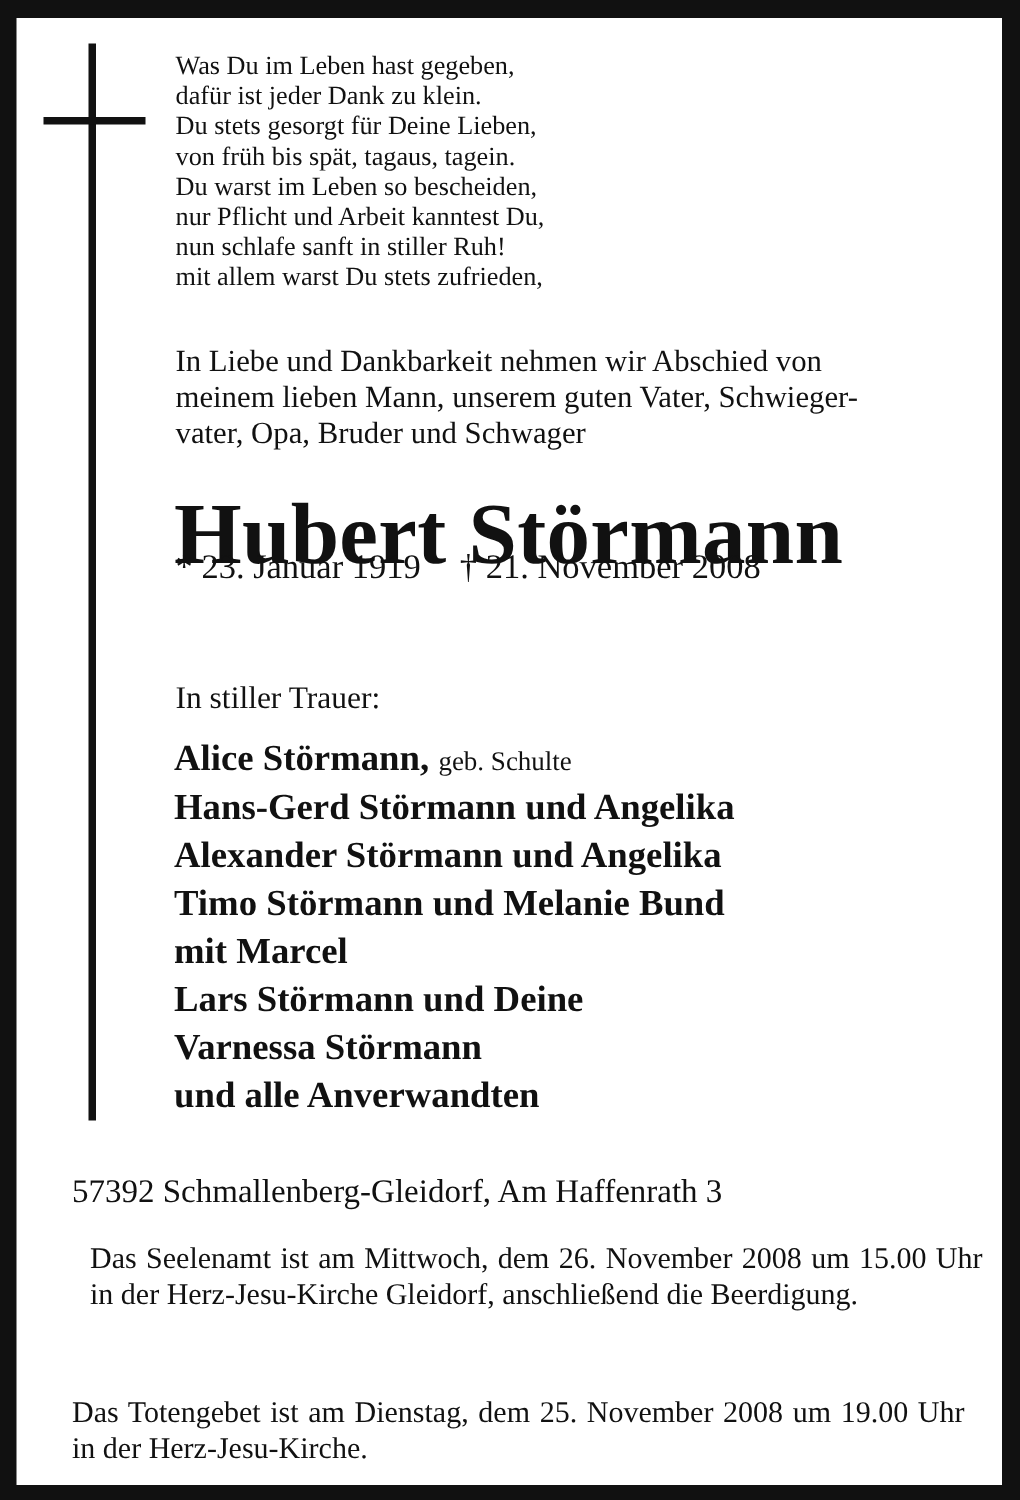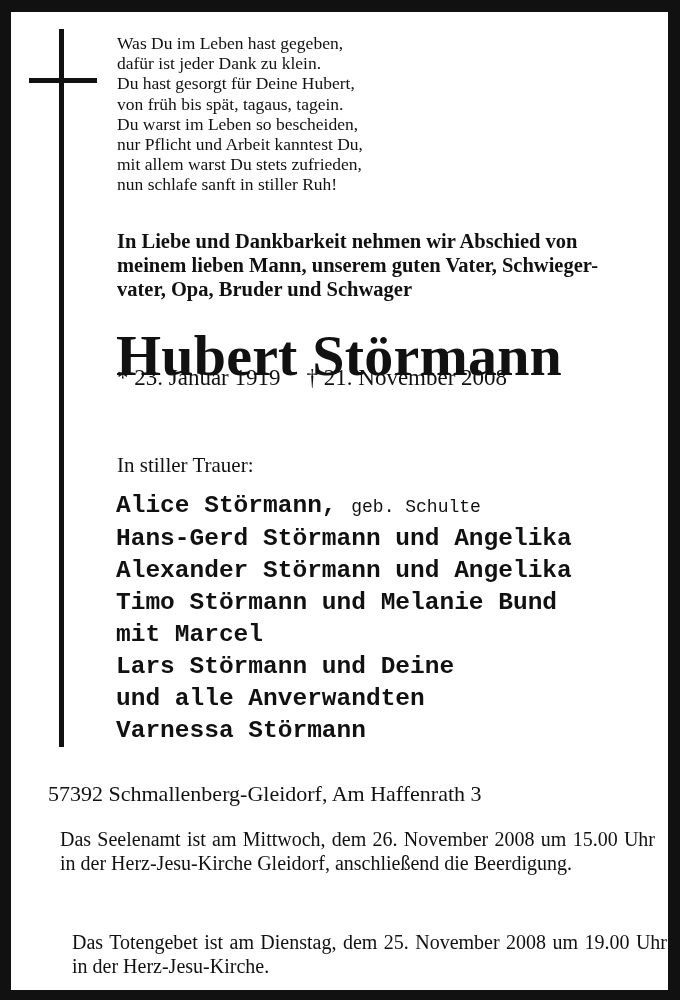--- a/index.html
+++ b/index.html
@@ -4,49 +4,49 @@
 <style>
   html, body { margin:0; padding:0; }
   body { width:680px; height:1000px; background:#fff; position:relative; overflow:hidden;
          font-family:"Liberation Serif","DejaVu Serif",serif; color:#111; }
   .frame { position:absolute; left:0; top:0; width:680px; height:1000px; box-sizing:border-box;
            border-style:solid; border-color:#111; border-width:12px 12px 10px 11px; background:#fff; }
   .cross-v { position:absolute; left:59px; top:29px; width:5px; height:718px; background:#111; }
   .cross-h { position:absolute; left:29px; top:78px; width:68px; height:5px; background:#111; }
   .poem { position:absolute; left:117px; top:33px; font-size:17.5px; line-height:20.2px; }
   .poem div { white-space:nowrap; }
-  .intro { position:absolute; left:117px; top:229px; font-size:20.5px; line-height:24px; white-space:nowrap;font-weight:bold; }
+  .intro { position:absolute; left:117px; top:229px; font-size:20.5px; line-height:24px; white-space:nowrap; }
   .name { position:absolute; left:116px; top:329px; font-size:58px; line-height:54px; font-weight:bold; letter-spacing:0.2px; white-space:nowrap; }
   .dates { position:absolute; left:117px; top:365px; font-size:23px; line-height:26px; white-space:nowrap; }
   .dates .death { margin-left:26px; }
   .trauer { position:absolute; left:117px; top:452px; font-size:21px; line-height:26px; white-space:nowrap; }
   .mourners { position:absolute; left:116px; top:490px; font-size:24.5px; line-height:32px; font-weight:bold; }
-  .mourners div { white-space:nowrap;font-family:Liberation Mono, monospace; }
+  .mourners div { white-space:nowrap; }
   .mourners .small { font-weight:normal; font-size:18px; }
   .address { position:absolute; left:48px; top:781px; font-size:22px; line-height:26px; white-space:nowrap; }
   .service { position:absolute; left:48px; top:827px; width:595px; font-size:20px; line-height:24px; text-align:justify;margin-left:12px; }
-  .prayer { position:absolute; left:48px; top:930px; width:595px; font-size:20px; line-height:24px; text-align:justify;margin-left:24px; }
+  .prayer { position:absolute; left:48px; top:930px; width:595px; font-size:20px; line-height:24px; text-align:justify; }
 </style>
 </head>
 <body>
 
 <div class="frame"></div>
 
 <div class="cross-v"></div>
 <div class="cross-h"></div>
 
 <div class="poem">
   <div>Was Du im Leben hast gegeben,</div>
   <div>dafür ist jeder Dank zu klein.</div>
-  <div>Du hast gesorgt für Deine Hubert,</div>
+  <div>Du stets gesorgt für Deine Lieben,</div>
   <div>von früh bis spät, tagaus, tagein.</div>
   <div>Du warst im Leben so bescheiden,</div>
   <div>nur Pflicht und Arbeit kanntest Du,</div>
+  <div>nun schlafe sanft in stiller Ruh!</div>
   <div>mit allem warst Du stets zufrieden,</div>
-  <div>nun schlafe sanft in stiller Ruh!</div>
 </div>
 
 <div class="intro">
   <div>In Liebe und Dankbarkeit nehmen wir Abschied von</div>
   <div>meinem lieben Mann, unserem guten Vater, Schwieger-</div>
   <div>vater, Opa, Bruder und Schwager</div>
 </div>
 
 <div class="name">Hubert Störmann</div>
 
@@ -59,21 +59,21 @@
 <div class="mourners">
   <div>
     <span>Alice Störmann,</span>
     <span class="small">geb. Schulte</span>
   </div>
   <div>Hans-Gerd Störmann und Angelika</div>
   <div>Alexander Störmann und Angelika</div>
   <div>Timo Störmann und Melanie Bund</div>
   <div>mit Marcel</div>
   <div>Lars Störmann und Deine</div>
+  <div>Varnessa Störmann</div>
   <div>und alle Anverwandten</div>
-  <div>Varnessa Störmann</div>
 </div>
 
 <div class="address">57392 Schmallenberg-Gleidorf, Am Haffenrath 3</div>
 
 <div class="service">Das Seelenamt ist am Mittwoch, dem 26. November 2008 um 15.00 Uhr in der Herz-Jesu-Kirche Gleidorf, anschließend die Beerdigung.</div>
 
 <div class="prayer">Das Totengebet ist am Dienstag, dem 25. November 2008 um 19.00 Uhr in der Herz-Jesu-Kirche.</div>
 
 </body></html>

